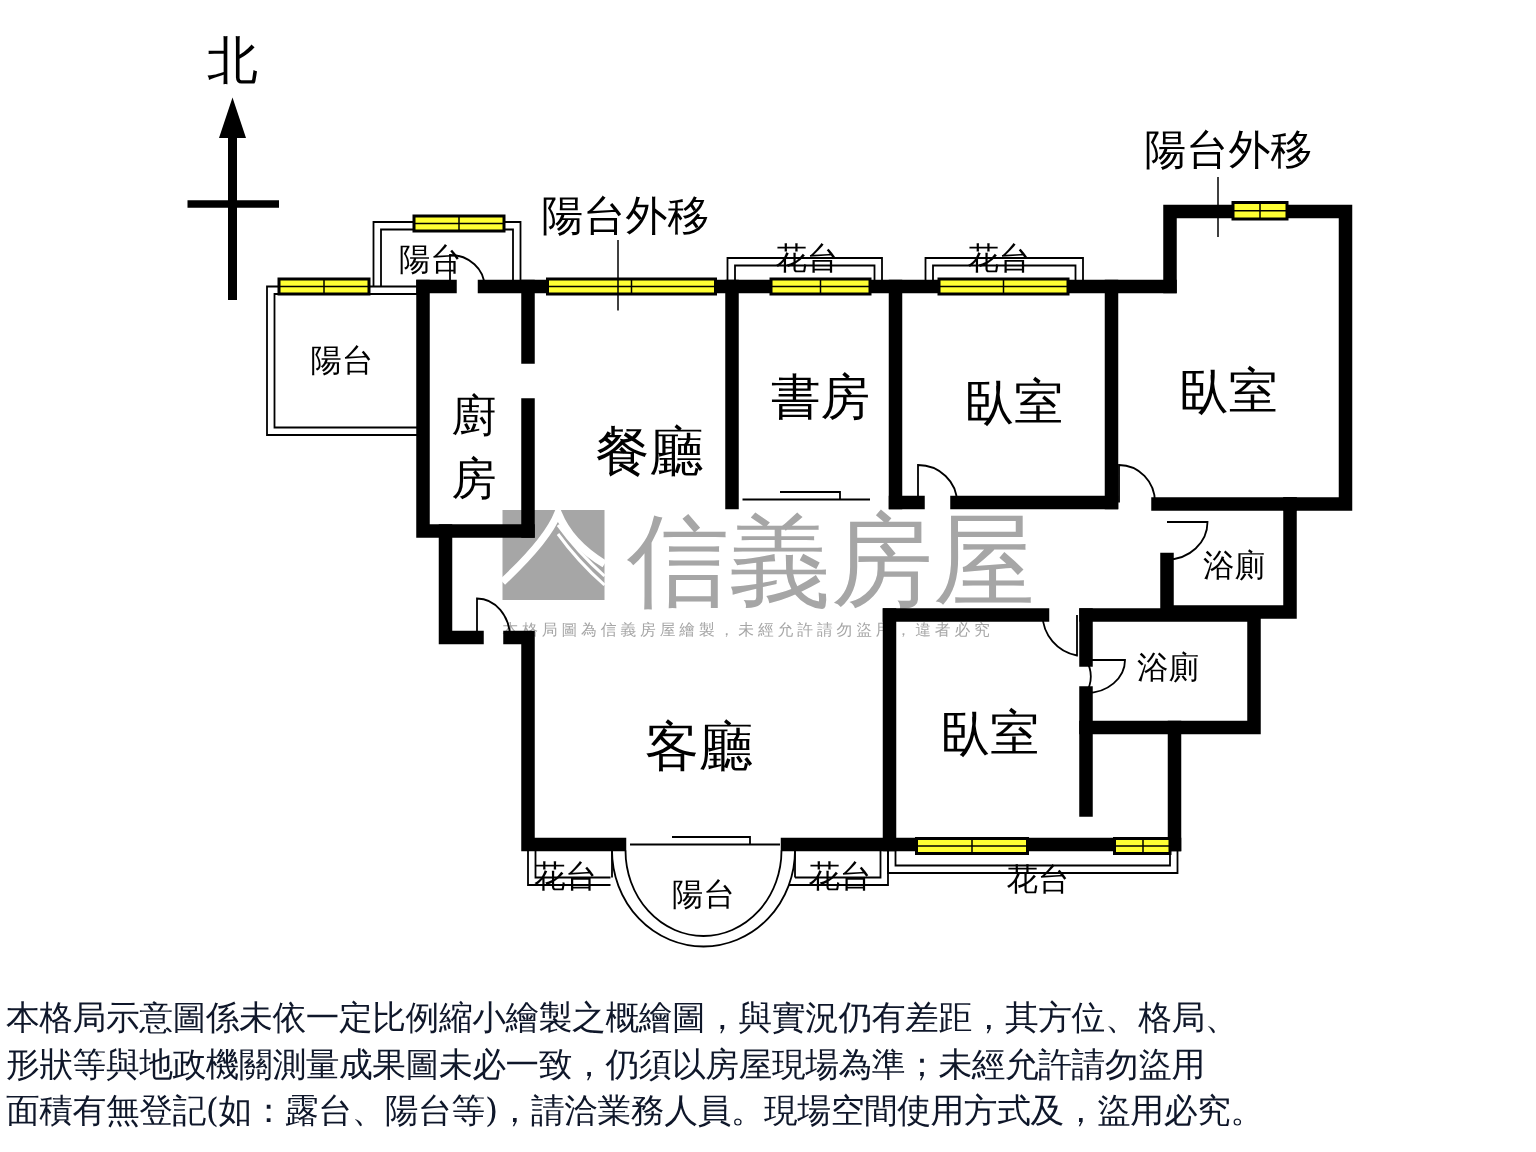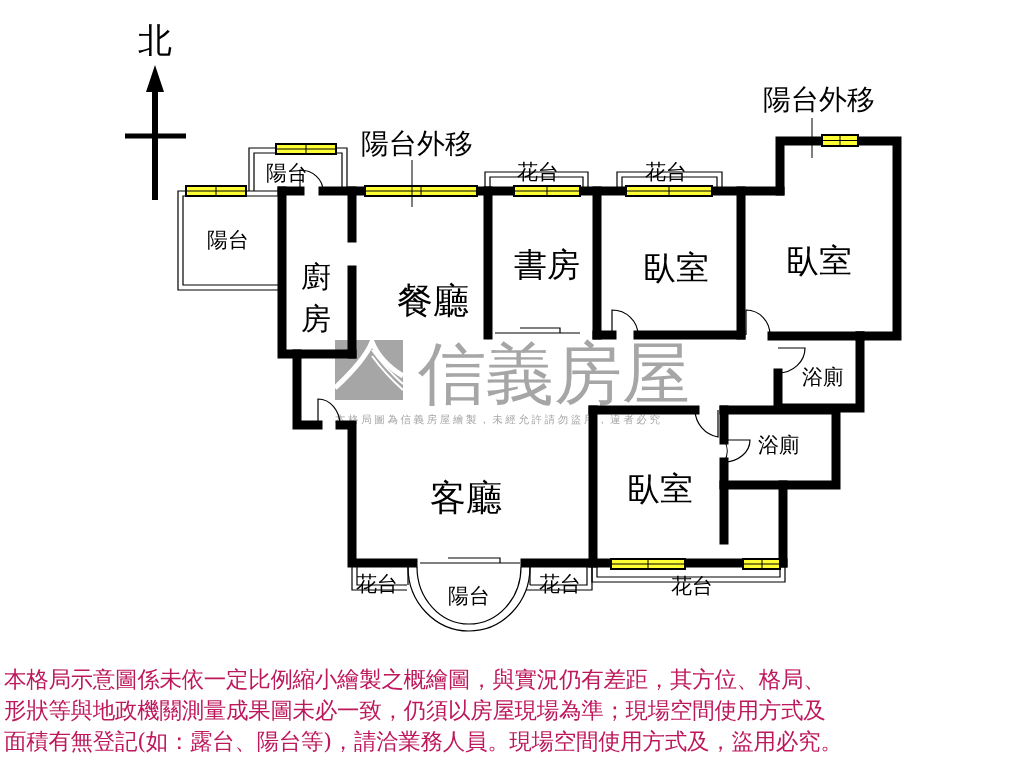--- a/index.html
+++ b/index.html
@@ -3,21 +3,21 @@
 <meta charset="utf-8">
 <style>
   html, body { margin:0; padding:0; background:#ffffff; }
   body { width:1024px; height:768px; position:relative; overflow:hidden;
          font-family:"DejaVu Serif","Liberation Serif",serif; color:#000; }
   #plan { position:absolute; left:0; top:0; }
   .lbl { font-family:"DejaVu Serif","Liberation Serif",serif; fill:#000; }
   .wm { font-family:"DejaVu Sans","Liberation Sans",sans-serif; fill:#a6a6a6; }
   .disclaimer { position:absolute; left:4px; top:664px; width:1020px;
                 font-family:"DejaVu Serif","Liberation Serif",serif;
-                font-size:22.5px; line-height:31px; color:#be185d; white-space:nowrap; letter-spacing:-0.3px; }
+                font-size:22.5px; line-height:31px; color:#0f172a; white-space:nowrap; letter-spacing:-0.3px; }
   .disclaimer div { height:31px; }
 </style>
 </head>
 <body>
 
 <svg id="plan" width="1024" height="660" viewBox="0 0 1024 660">
 
   <g>
     <line x1="155" y1="90" x2="155" y2="200" stroke="#000" stroke-width="6"></line>
     <polygon points="155,65 146,92 164,92" fill="#000"></polygon>
@@ -173,15 +173,15 @@
   <text class="lbl" x="448" y="603" font-size="21">陽台</text>
   <text class="lbl" x="517" y="179" font-size="21">花台</text>
   <text class="lbl" x="645" y="179" font-size="21">花台</text>
   <text class="lbl" x="356" y="591" font-size="21">花台</text>
   <text class="lbl" x="539" y="591" font-size="21">花台</text>
   <text class="lbl" x="671" y="593" font-size="21">花台</text>
 </svg>
 
 <div class="disclaimer">
   <div>本格局示意圖係未依一定比例縮小繪製之概繪圖，與實況仍有差距，其方位、格局、</div>
-  <div>形狀等與地政機關測量成果圖未必一致，仍須以房屋現場為準；現場空間使用方式及</div>
+  <div>形狀等與地政機關測量成果圖未必一致，仍須以房屋現場為準；未經允許請勿盜用</div>
   <div>面積有無登記(如：露台、陽台等)，請洽業務人員。現場空間使用方式及，盜用必究。</div>
 </div>
 
 </body></html>

